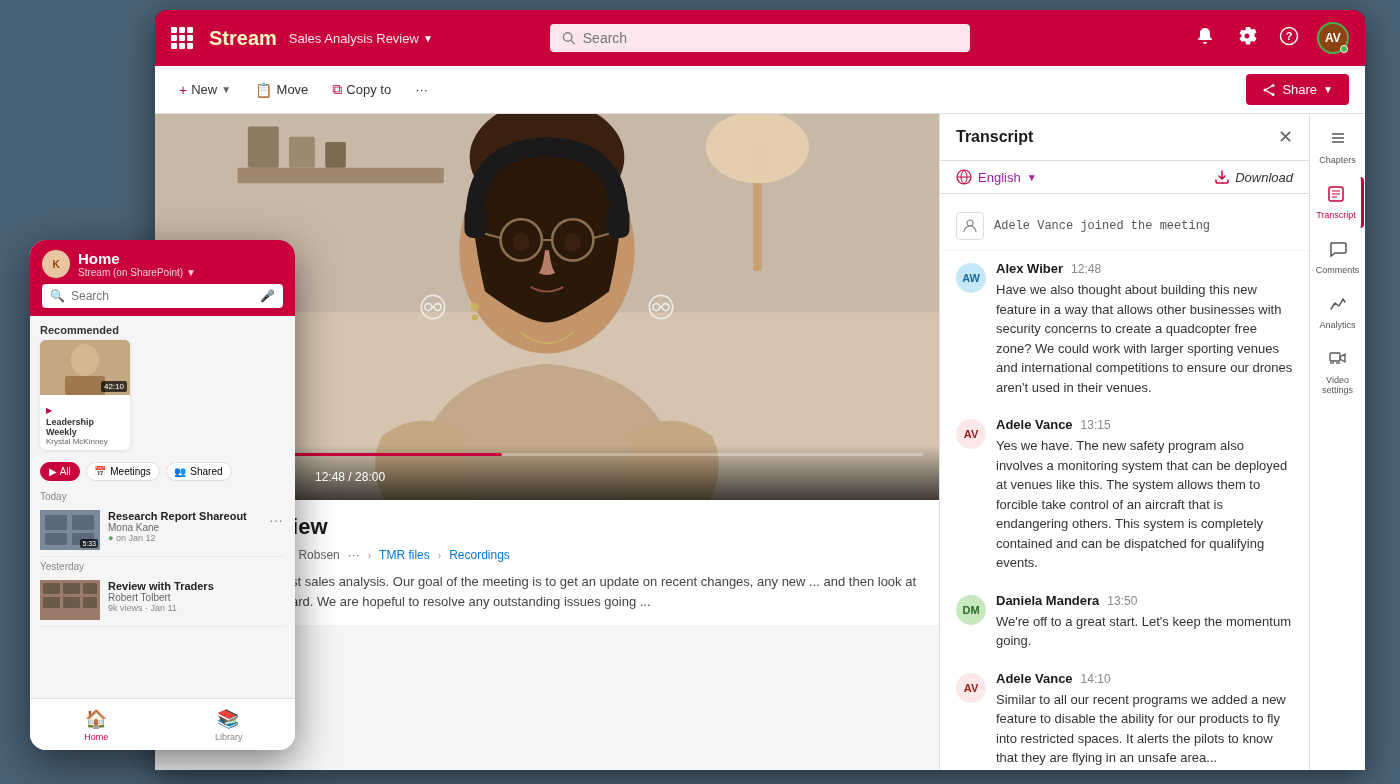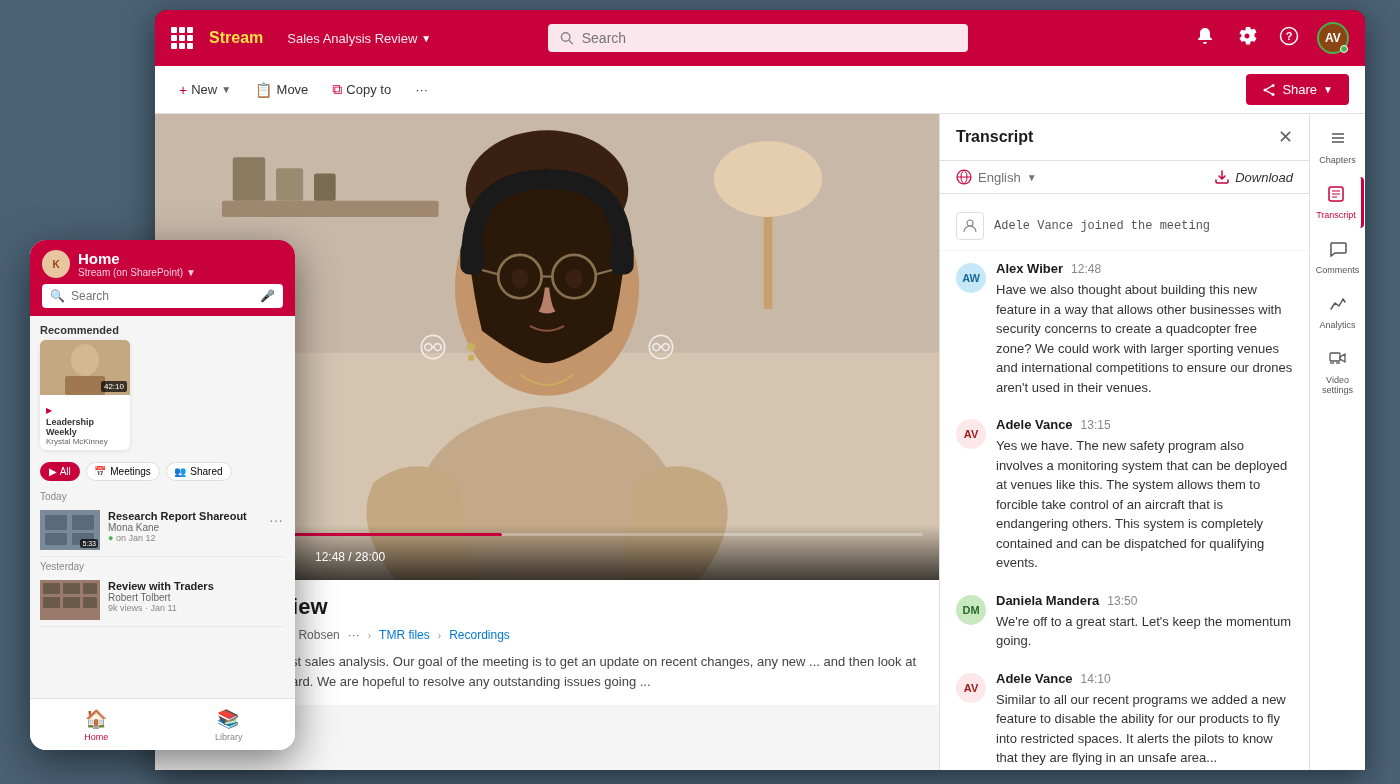--- a/index.html
+++ b/index.html
@@ -40,24 +40,24 @@
       gap: 2px;
       margin-right: 4px;
     }
     .nav-grid-icon span {
       width: 6px; height: 6px;
       background: white;
       border-radius: 1px;
       display: block;
     }
     .nav-brand {
-      color: #fde047;
-      font-size: 16px;
+      color: #fef9c3;
+      font-size: 20px;
       font-weight: 600;
-      margin-right: 12px;
+      margin-right: 0;
     }
     .nav-breadcrumb {
       color: rgba(255,255,255,0.9);
       font-size: 13px;
       display: flex;
       align-items: center;
       gap: 4px;
     }
     .nav-chevron {
       color: white;
@@ -164,21 +164,21 @@
       display: flex;
       flex-direction: column;
       background: #f5f5f5;
       overflow: hidden;
     }
 
     .video-container {
       position: relative;
       background: #701a75;
       flex-shrink: 0;
-      height: 466px;
+      height: 386px;
       overflow: hidden;
     }
     .video-person {
       width: 100%;
       height: 100%;
       background: 
         radial-gradient(ellipse 200px 300px at 50% 40%, #d4a882 0%, #c4956a 40%, #a0785a 100%),
         linear-gradient(to bottom, #c8b89a 0%, #8B6347 50%, #6B4A30 100%);
       display: flex;
       align-items: center;
@@ -295,21 +295,21 @@
       align-items: center;
       justify-content: space-between;
       padding: 8px 16px;
       border-bottom: 1px solid #e0e0e0;
     }
     .lang-selector {
       display: flex;
       align-items: center;
       gap: 6px;
       font-size: 13px;
-      color: #737373;
+      color: #a21caf;
       cursor: pointer;
     }
     .download-btn {
       display: flex;
       align-items: center;
       gap: 6px;
       font-size: 13px;
       color: #333;
       cursor: pointer;
       background: none;

